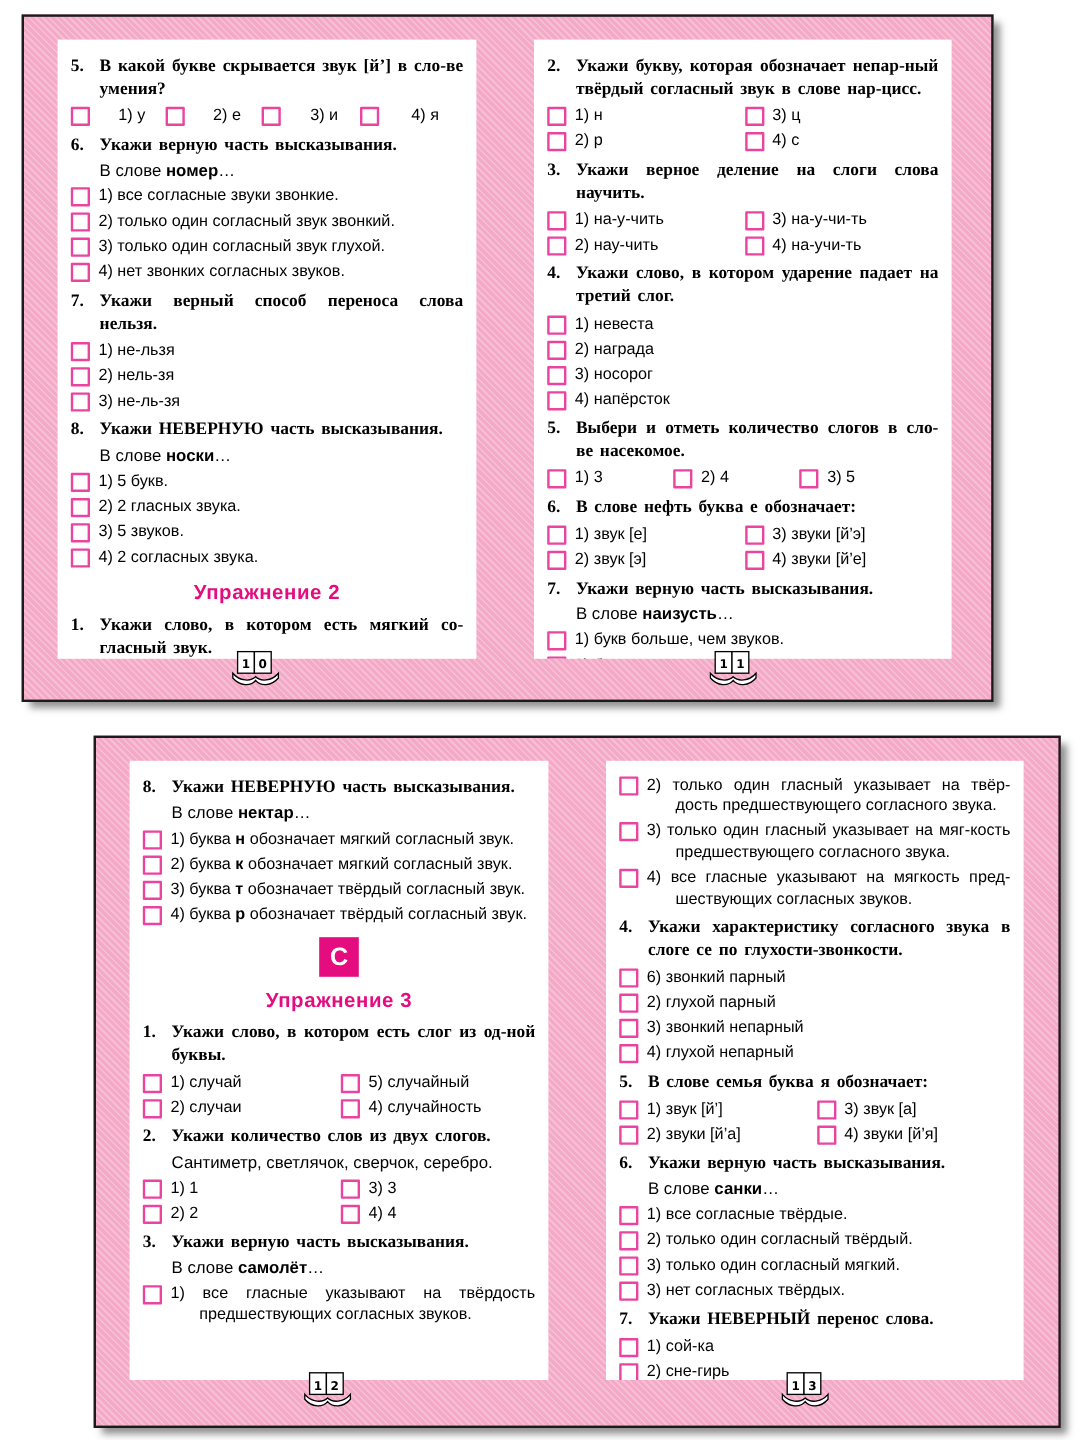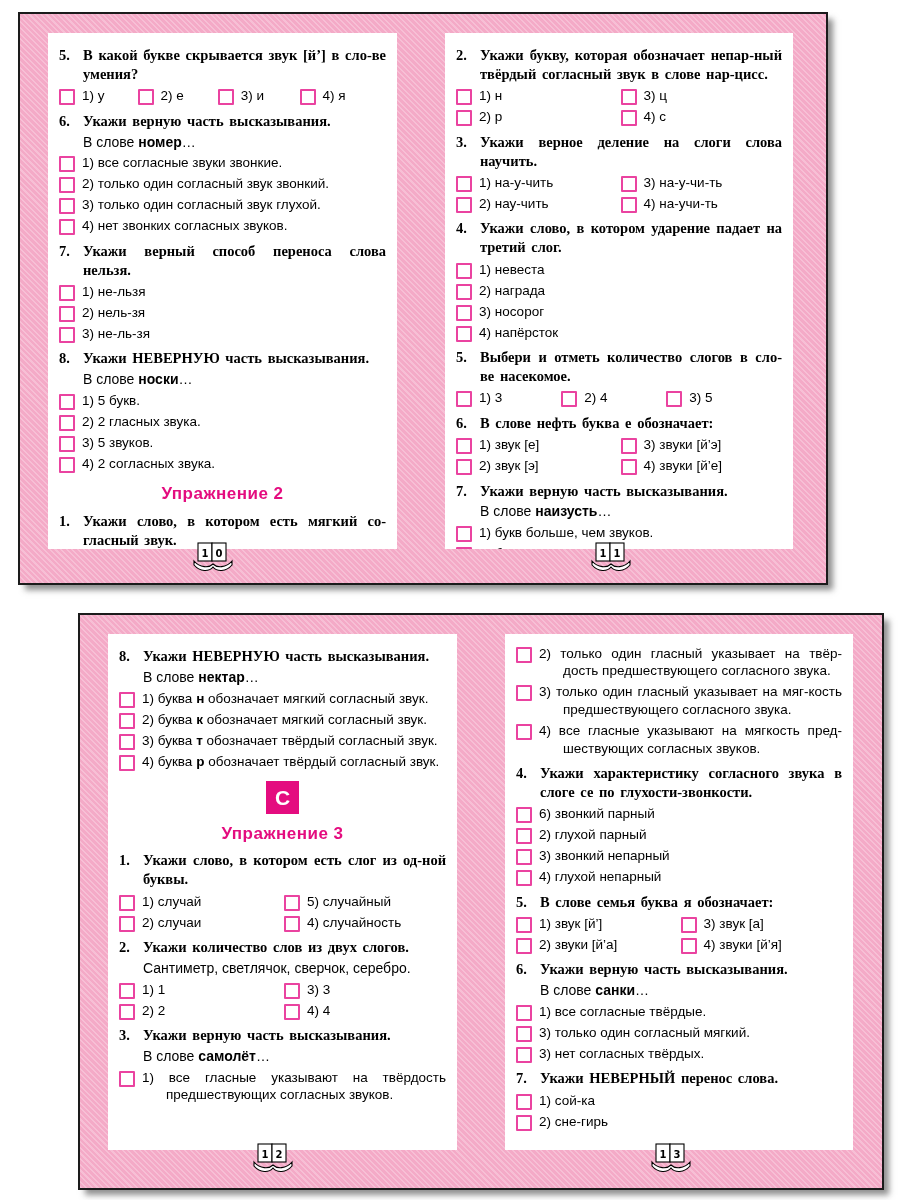--- a/index.html
+++ b/index.html
@@ -17,21 +17,21 @@
   .pagebox.right{left:425px;width:348px;}
   .q{display:flex;margin:5px 0 2px;}
   .qnum{flex:none;width:24px;font:700 14.5px/1.3 "Liberation Serif",serif;}
   .qtext{flex:1;font:700 14.5px/1.3 "Liberation Serif",serif;text-align:justify;word-spacing:2px;}
   .sub{margin:1px 0 2px 24px;font:400 14px/1.3 "Liberation Sans",sans-serif;}
   .b{font-weight:700;}
   .opts{display:grid;margin:1px 0 2px;}
   .cols-1{grid-template-columns:1fr;}
   .cols-2{grid-template-columns:1.02fr 1fr;}
   .cols-3{grid-template-columns:1fr 1fr 1.1fr;}
-  .cols-4{grid-template-columns:1fr 1.02fr 1.04fr 1.1fr;}
+  .cols-4{grid-template-columns:1fr 1.02fr 1.04fr 1.1fr;text-align:center;}
   .opt{display:flex;align-items:flex-start;margin:1.5px 0;
        font:400 13.5px/1.32 "Liberation Sans",sans-serif;}
   .cb{flex:none;width:12px;height:12px;border:2px solid #ea43a0;border-radius:1px;
       background:#fff;margin:2px 7px 0 0;}
   .lbl{flex:1;display:block;padding-left:24px;text-indent:-24px;}
   .cols-1 .lbl{text-align:justify;}
   .heading{margin:10px 0 7px;text-align:center;color:#e40c7f;
            font:700 17px/1.2 "Liberation Sans",sans-serif;letter-spacing:.5px;}
   .badgewrap{text-align:center;margin:9px 0 1px;}
   .badge{display:inline-block;width:33px;height:33px;background:#e40c7f;color:#fff;
@@ -438,20 +438,24 @@
           <div class="qtext">Укажи верную часть высказывания.</div>
         </div>
         <div class="sub"><span>В слове </span><span class="b">санки</span><span>…</span></div>
         <div class="opts cols-1">
           <div class="opt">
             <div class="cb"></div>
             <div class="lbl"><span>1) все согласные твёрдые.</span></div>
           </div>
           <div class="opt">
             <div class="cb"></div>
+            <div class="lbl"><span>2) только один согласный твёрдый.</span></div>
+          </div>
+          <div class="opt">
+            <div class="cb"></div>
             <div class="lbl"><span>3) только один согласный мягкий.</span></div>
           </div>
           <div class="opt">
             <div class="cb"></div>
             <div class="lbl"><span>3) нет согласных твёрдых.</span></div>
           </div>
         </div>
         <div class="q">
           <span class="qnum">7.</span>
           <div class="qtext">Укажи НЕВЕРНЫЙ перенос слова.</div>

